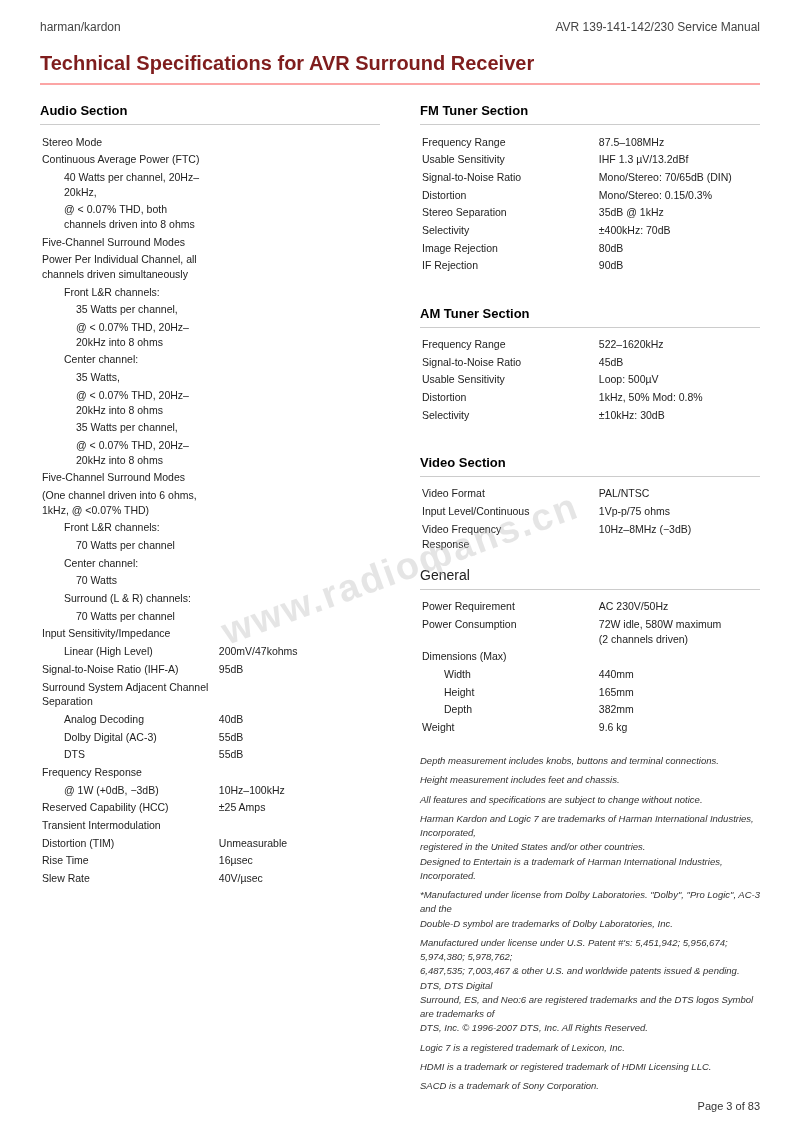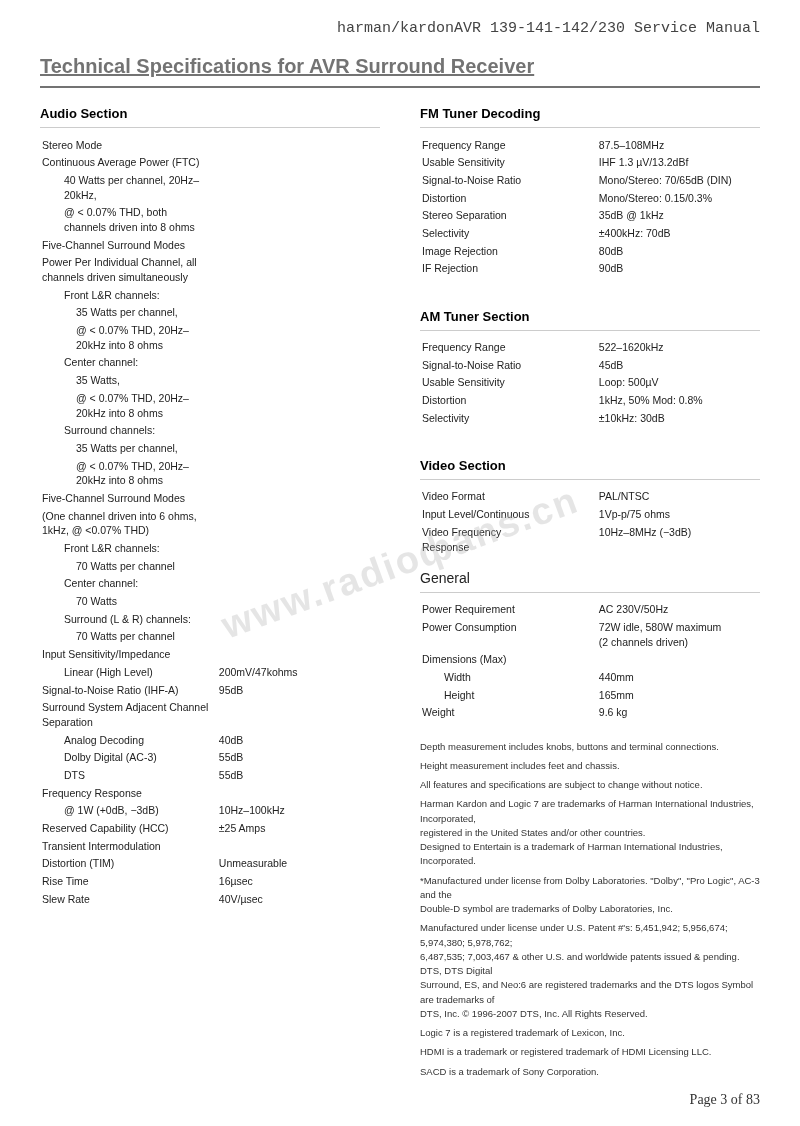--- a/index.html
+++ b/index.html
@@ -9,36 +9,34 @@
       color: #222;
       background: #fff;
       width: 800px;
       min-height: 1126px;
       position: relative;
       padding: 20px 40px 40px 40px;
     }
 
     .header {
       display: flex;
-      justify-content: flex-end;
+      justify-content: space-between;
       align-items: center;
       margin-bottom: 18px;
-      font-size: 15px;
+      font-size: 12px;
       color: #444;
-      font-family: Liberation Mono, monospace;
     }
 
     .page-title {
       font-size: 20px;
       font-weight: bold;
-      color: #737373;
-      border-bottom: 2px solid #737373;
+      color: #7f1d1d;
+      border-bottom: 2px solid #fca5a5;
       padding-bottom: 8px;
       margin-bottom: 18px;
-      text-decoration: underline;
     }
 
     .two-col {
       display: flex;
       gap: 40px;
     }
 
     .col-left {
       flex: 1;
       max-width: 360px;
@@ -92,42 +90,42 @@
 
     .footnotes {
       margin-top: 18px;
       font-size: 9.5px;
       color: #333;
       line-height: 1.5;
     }
 
     .footnotes p {
       margin-bottom: 5px;
+      font-style: italic;
     }
 
     .watermark {
       position: absolute;
       top: 50%;
       left: 50%;
       transform: translate(-50%, -50%) rotate(-20deg);
       font-size: 38px;
       color: rgba(180,180,180,0.35);
       white-space: nowrap;
       pointer-events: none;
       font-weight: bold;
       letter-spacing: 2px;
     }
 
     .page-footer {
       position: absolute;
-      bottom: 18px;
+      bottom: 26px;
       right: 40px;
-      font-size: 14px;
+      font-size: 11px;
       color: #333;
-      font-family: Liberation Serif, serif;
     }
 
     .section-divider {
       border: none;
       border-top: 1px solid #ccc;
       margin: 6px 0 8px 0;
     }
   </style>
 </head>
 <body>
@@ -192,24 +190,20 @@
         </tr>
         <tr>
           <td class="indent3">35 Watts,</td>
           <td></td>
         </tr>
         <tr>
           <td class="indent3">@ &lt; 0.07% THD, 20Hz–20kHz into 8 ohms</td>
           <td></td>
         </tr>
         <tr>
-          <td class="indent2">Surround channels:</td>
-          <td></td>
-        </tr>
-        <tr>
           <td class="indent3">35 Watts per channel,</td>
           <td></td>
         </tr>
         <tr>
           <td class="indent3">@ &lt; 0.07% THD, 20Hz–20kHz into 8 ohms</td>
           <td></td>
         </tr>
         <tr>
           <td>Five-Channel Surround Modes</td>
           <td></td>
@@ -297,21 +291,21 @@
         <tr>
           <td>Slew Rate</td>
           <td>40V/µsec</td>
         </tr>
       </tbody>
     </table>
   </div>
 
   <div class="col-right">
 
-    <div class="section-title first">FM Tuner Decoding</div>
+    <div class="section-title first">FM Tuner Section</div>
     <hr class="section-divider">
     <table class="spec-table">
       <tbody>
         <tr>
           <td>Frequency Range</td>
           <td>87.5–108MHz</td>
         </tr>
         <tr>
           <td>Usable Sensitivity</td>
           <td>IHF 1.3 µV/13.2dBf</td>
@@ -405,20 +399,24 @@
           <td>Dimensions (Max)</td>
           <td></td>
         </tr>
         <tr>
           <td class="indent2">Width</td>
           <td>440mm</td>
         </tr>
         <tr>
           <td class="indent2">Height</td>
           <td>165mm</td>
+        </tr>
+        <tr>
+          <td class="indent2">Depth</td>
+          <td>382mm</td>
         </tr>
         <tr>
           <td>Weight</td>
           <td>9.6 kg</td>
         </tr>
       </tbody>
     </table>
 
     <div class="footnotes">
       <p>Depth measurement includes knobs, buttons and terminal connections.</p>

